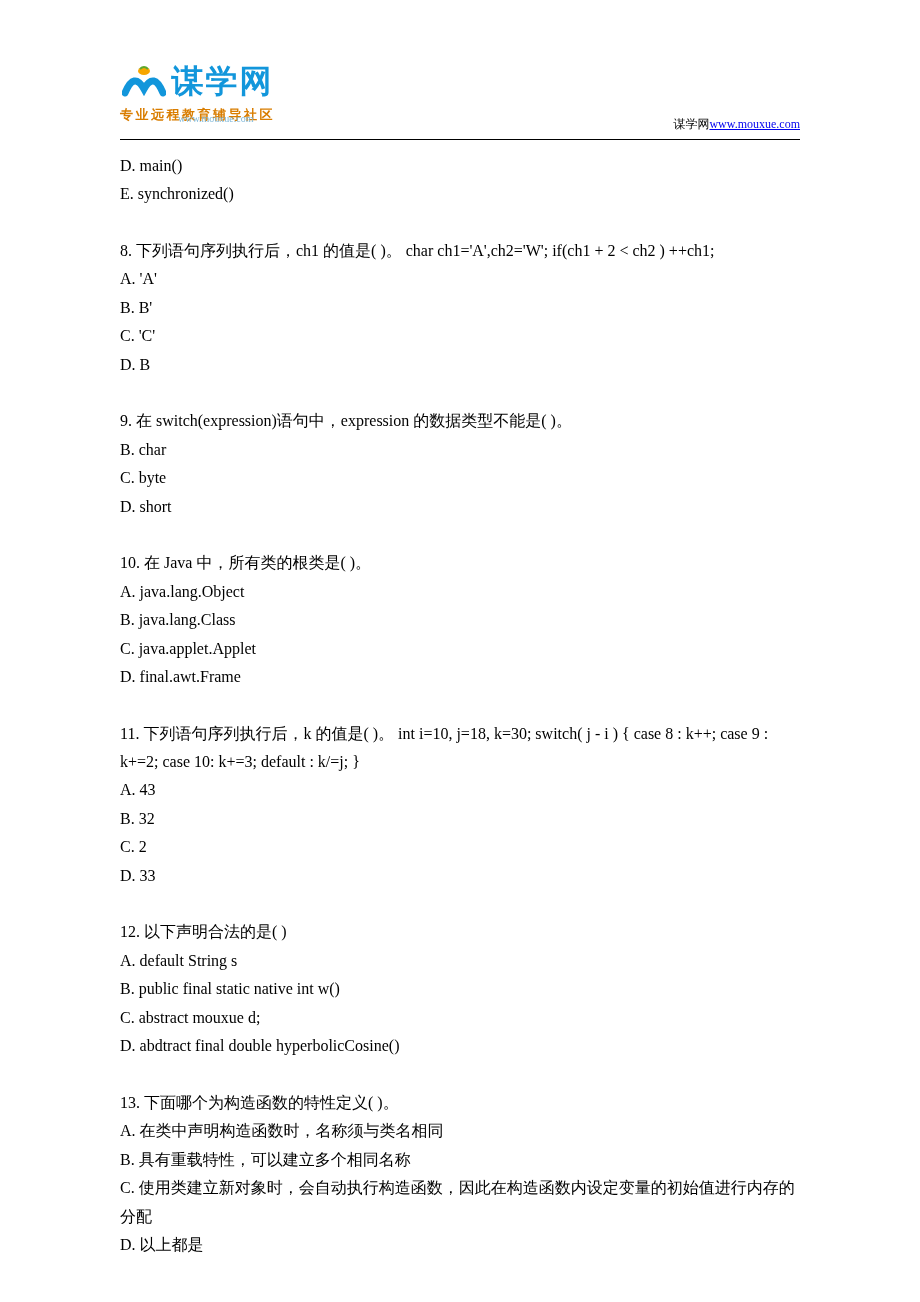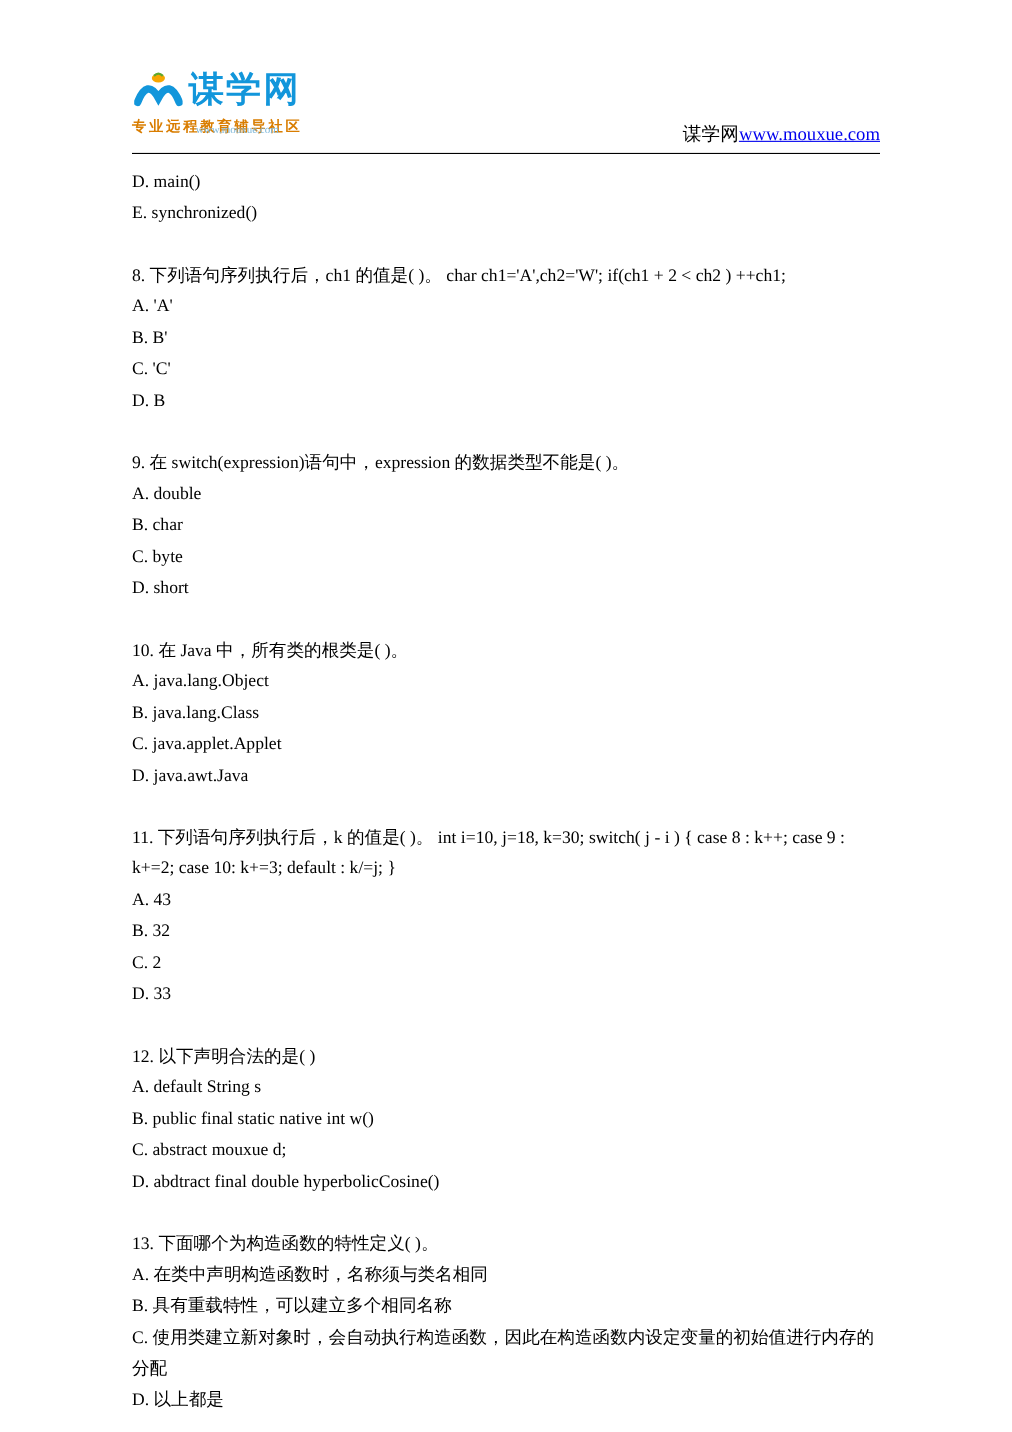--- a/index.html
+++ b/index.html
@@ -65,21 +65,21 @@
       position: absolute;
       bottom: 0;
       left: 58px;
       font-size: 10px;
       color: #7fb8d9;
     }
     .header-right {
       position: absolute;
       right: 0;
       bottom: 6px;
-      font-size: 17px;
+      font-size: 12px;
     }
     .header-link {
       color: #0000ee;
       text-decoration: underline;
     }
     .content {
       line-height: 1.78;
       font-size: 16px;
       color: #000;
     }
@@ -123,32 +123,31 @@
 
     <span class="line">8.  下列语句序列执行后，ch1 的值是( )。 char ch1='A',ch2='W'; if(ch1 + 2 &lt; ch2 ) ++ch1;</span>
     <span class="line">A. 'A'</span>
     <span class="line">B. B'</span>
     <span class="line">C. 'C'</span>
     <span class="line">D. B</span>
 
     <div class="blank"></div>
 
     <span class="line">9.  在 switch(expression)语句中，expression 的数据类型不能是( )。</span>
-    <span class="line">A. double</span>
     <span class="line">B. char</span>
     <span class="line">C. byte</span>
     <span class="line">D. short</span>
 
     <div class="blank"></div>
 
     <span class="line">10.  在 Java 中，所有类的根类是( )。</span>
     <span class="line">A. java.lang.Object</span>
     <span class="line">B. java.lang.Class</span>
     <span class="line">C. java.applet.Applet</span>
-    <span class="line">D. java.awt.Java</span>
+    <span class="line">D. final.awt.Frame</span>
 
     <div class="blank"></div>
 
     <span class="line">11.  下列语句序列执行后，k 的值是( )。 int i=10, j=18, k=30; switch( j - i ) { case 8 : k++; case 9 : k+=2; case 10: k+=3; default : k/=j; }</span>
     <span class="line">A. 43</span>
     <span class="line">B. 32</span>
     <span class="line">C. 2</span>
     <span class="line">D. 33</span>
 
     <div class="blank"></div>

